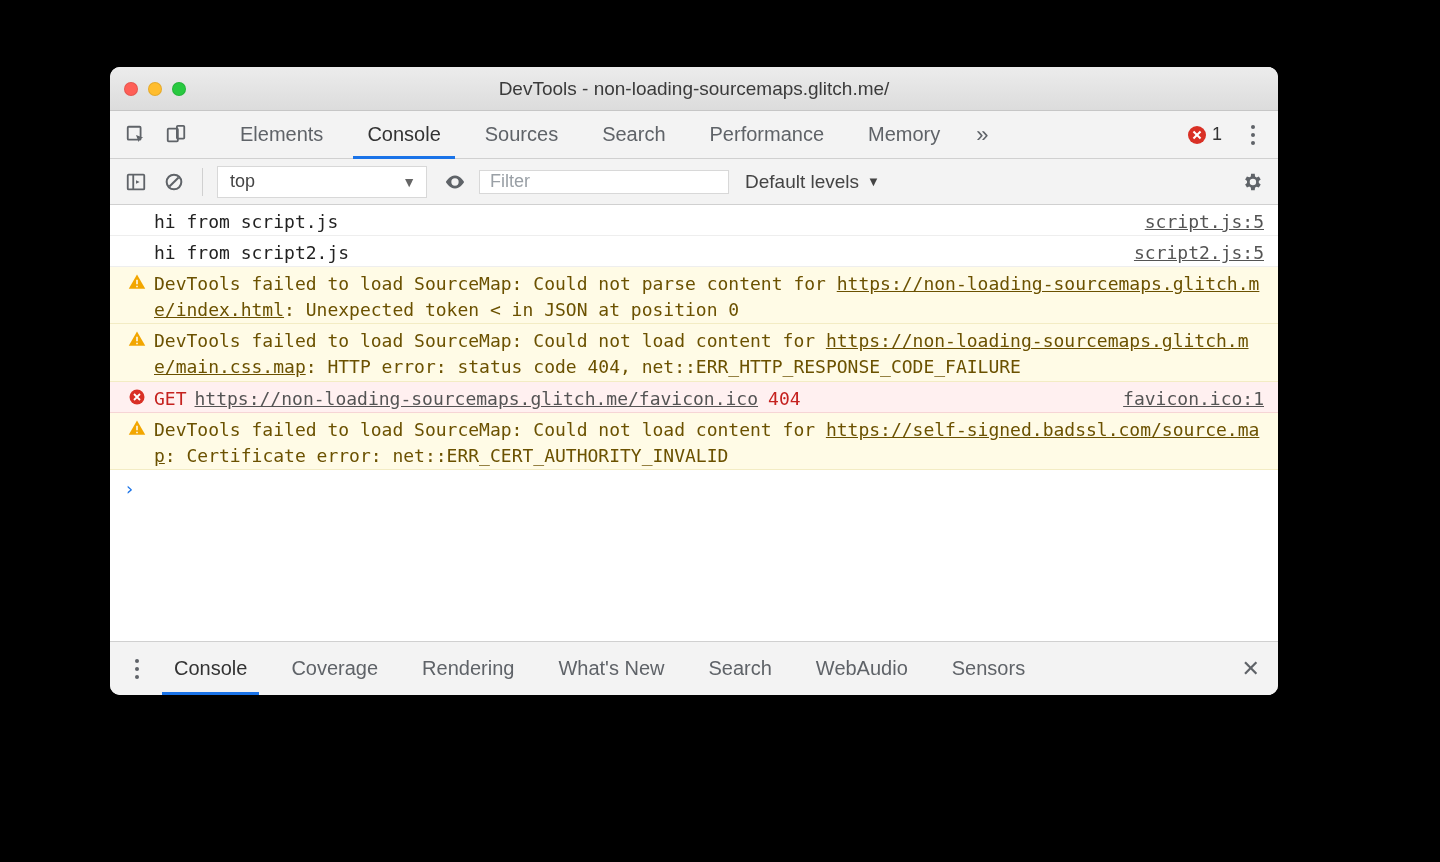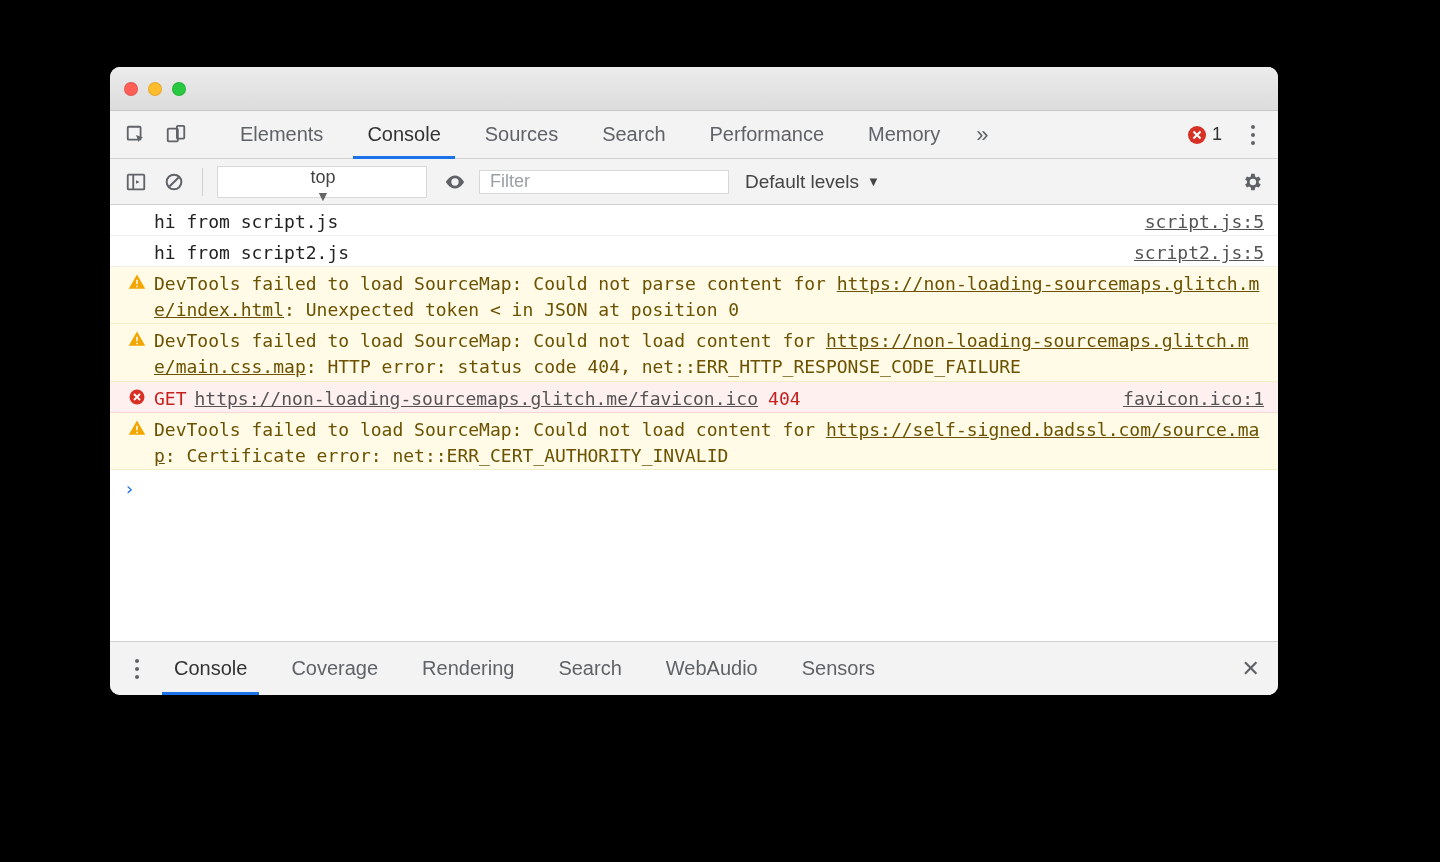--- a/index.html
+++ b/index.html
@@ -80,21 +80,21 @@
     display:flex; align-items:center; padding:0 12px; gap:10px;
   }
   .sq-btn {
     width:28px; height:28px; display:flex; align-items:center; justify-content:center; cursor:pointer;
     color:#5f6368;
   }
   .divider { width:1px; height:28px; background:#d0d0d0; margin:0 4px;}
   .context-select {
     display:flex; align-items:center; justify-content:space-between;
     height:32px; min-width:210px; padding:0 10px 0 12px;
-    border:1px solid #d8d8d8; background:#fff; color:#444; font-size:18px; cursor:pointer;flex-direction:column;
+    border:1px solid #d8d8d8; background:#fff; color:#444; font-size:18px; cursor:pointer;
   }
   .context-select .chev { color:#666; font-size:14px;}
   .eye { margin-left:4px;}
   .filter-input {
     height:24px; width:250px; border:1px solid #d8d8d8; background:#fff;
     padding:0 10px; font-size:18px; color:#333;
   }
   .filter-input::placeholder { color:#9aa0a6; }
   .levels {
     display:flex; align-items:center; gap:8px; font-size:19px; color:#444;
@@ -143,20 +143,21 @@
 <body>
 
 <div class="window">
 
   <div class="titlebar">
     <div class="traffic-lights">
       <div class="tl red"></div>
       <div class="tl yellow"></div>
       <div class="tl green"></div>
     </div>
+    <div class="win-title">DevTools - non-loading-sourcemaps.glitch.me/</div>
   </div>
 
   <div class="tabstrip">
     <div class="icon-btn">
       <svg width="22" height="22" viewBox="0 0 24 24" fill="none" stroke="currentColor" stroke-width="2">
         <rect x="3" y="3" width="14" height="14" rx="1"></rect>
         <path d="M12 12 L20 15 L16 16 L15 20 Z" fill="currentColor" stroke="none"></path>
       </svg>
     </div>
     <div class="icon-btn">
@@ -281,20 +282,21 @@
   <div class="drawer">
     <div class="dkebab">
         <span></span>
         <span></span>
         <span></span>
       </div>
     <div id="drawer-tabs" style="display:flex;height:100%;">
         <div class="dtab active">Console</div>
         <div class="dtab">Coverage</div>
         <div class="dtab">Rendering</div>
+        <div class="dtab">What's New</div>
         <div class="dtab">Search</div>
         <div class="dtab">WebAudio</div>
         <div class="dtab">Sensors</div>
       </div>
     <div class="spacer"></div>
     <div class="close-x">✕</div>
   </div>
 
 </div>
 

